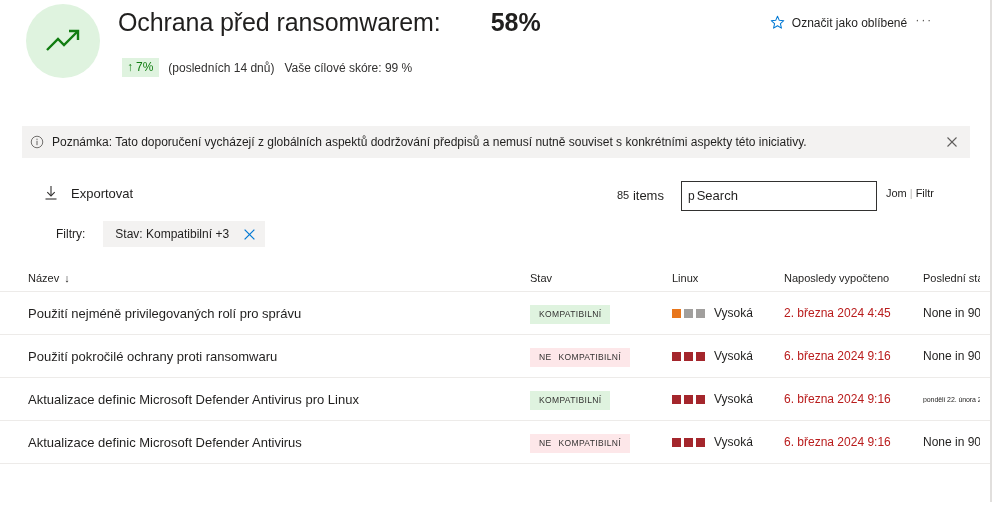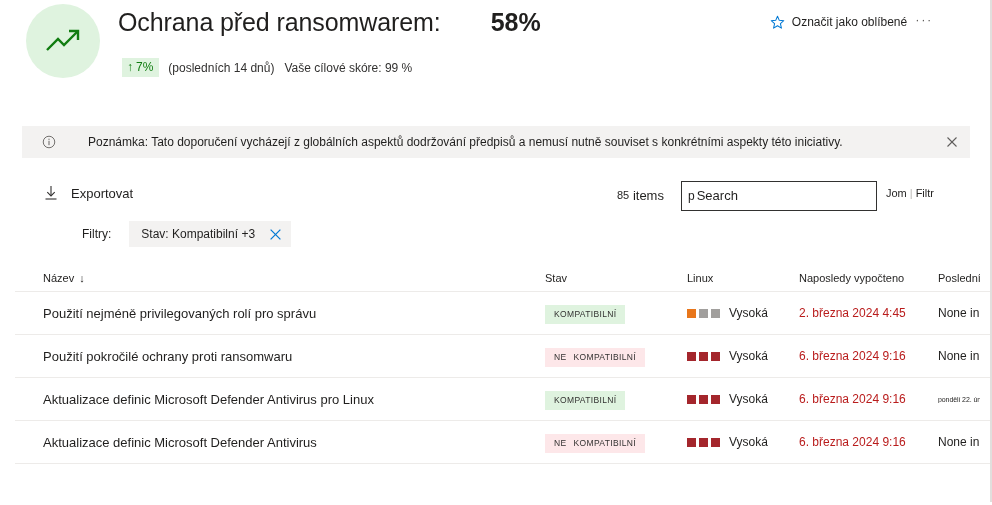--- a/index.html
+++ b/index.html
@@ -94,21 +94,21 @@
     position: absolute;
     right: 57px;
     top: 15px;
     display: flex;
     align-items: center;
     gap: 8px;
     font-size: 12px;
   }
   .star-btn {
     display: inline-flex;
-    align-items: flex-start;
+    align-items: center;
     gap: 7px;
     color: #201f1e;
     cursor: pointer;
     background: none;
     border: none;
     font-size: 12px;
     font-family: inherit;
   }
   .star-btn svg { display: block; }
   .ellipsis-btn {
@@ -155,23 +155,22 @@
   .tab-gap-2 { margin-left: 2px; }
   .tab-gap-3 { margin-left: 38px; }
 
   
   .notice {
     margin: 21px 20px 0 22px;
     background: #f3f2f1;
     height: 32px;
     display: flex;
     align-items: center;
-    padding: 0 12px 0 20px;
-    position: relative;
-    gap: 24px;
+    padding: 0 12px 0 8px;
+    position: relative;
   }
   .notice-icon {
     flex: 0 0 auto;
     margin-right: 8px;
     display: flex;
     align-items: center;
   }
   .notice-text {
     font-size: 12px;
     color: #201f1e;
@@ -267,25 +266,24 @@
     background: none;
     border: none;
     font-family: inherit;
   }
   .filter-btn .pipe { color: #b9b6b3; }
 
   
   .filters-row {
     position: relative;
     height: 32px;
-    padding-left: 34px;
+    padding-left: 56px;
     display: flex;
     align-items: center;
     margin-top: 0;
-    margin-left: 48px;
   }
   .filters-label {
     font-size: 12px;
     color: #201f1e;
     margin-right: 18px;
   }
   .chip {
     background: #f3f2f1;
     height: 26px;
     display: inline-flex;
@@ -293,21 +291,21 @@
     padding: 0 9px 0 12px;
     gap: 14px;
     cursor: pointer;
   }
   .chip-text { font-size: 12px; color: #201f1e; white-space: nowrap; }
   .chip-close { display: flex; align-items: center; color: #0078d4; }
 
   
   .table {
     margin-top: 14px;
-    padding: 0 0 0 15px;
+    padding: 0 0 0 0;
   }
   .trow {
     display: flex;
     align-items: center;
     border-bottom: 1px solid #edebe9;
     padding-left: 28px;
     padding-right: 10px;
   }
   .thead {
     height: 28px;

